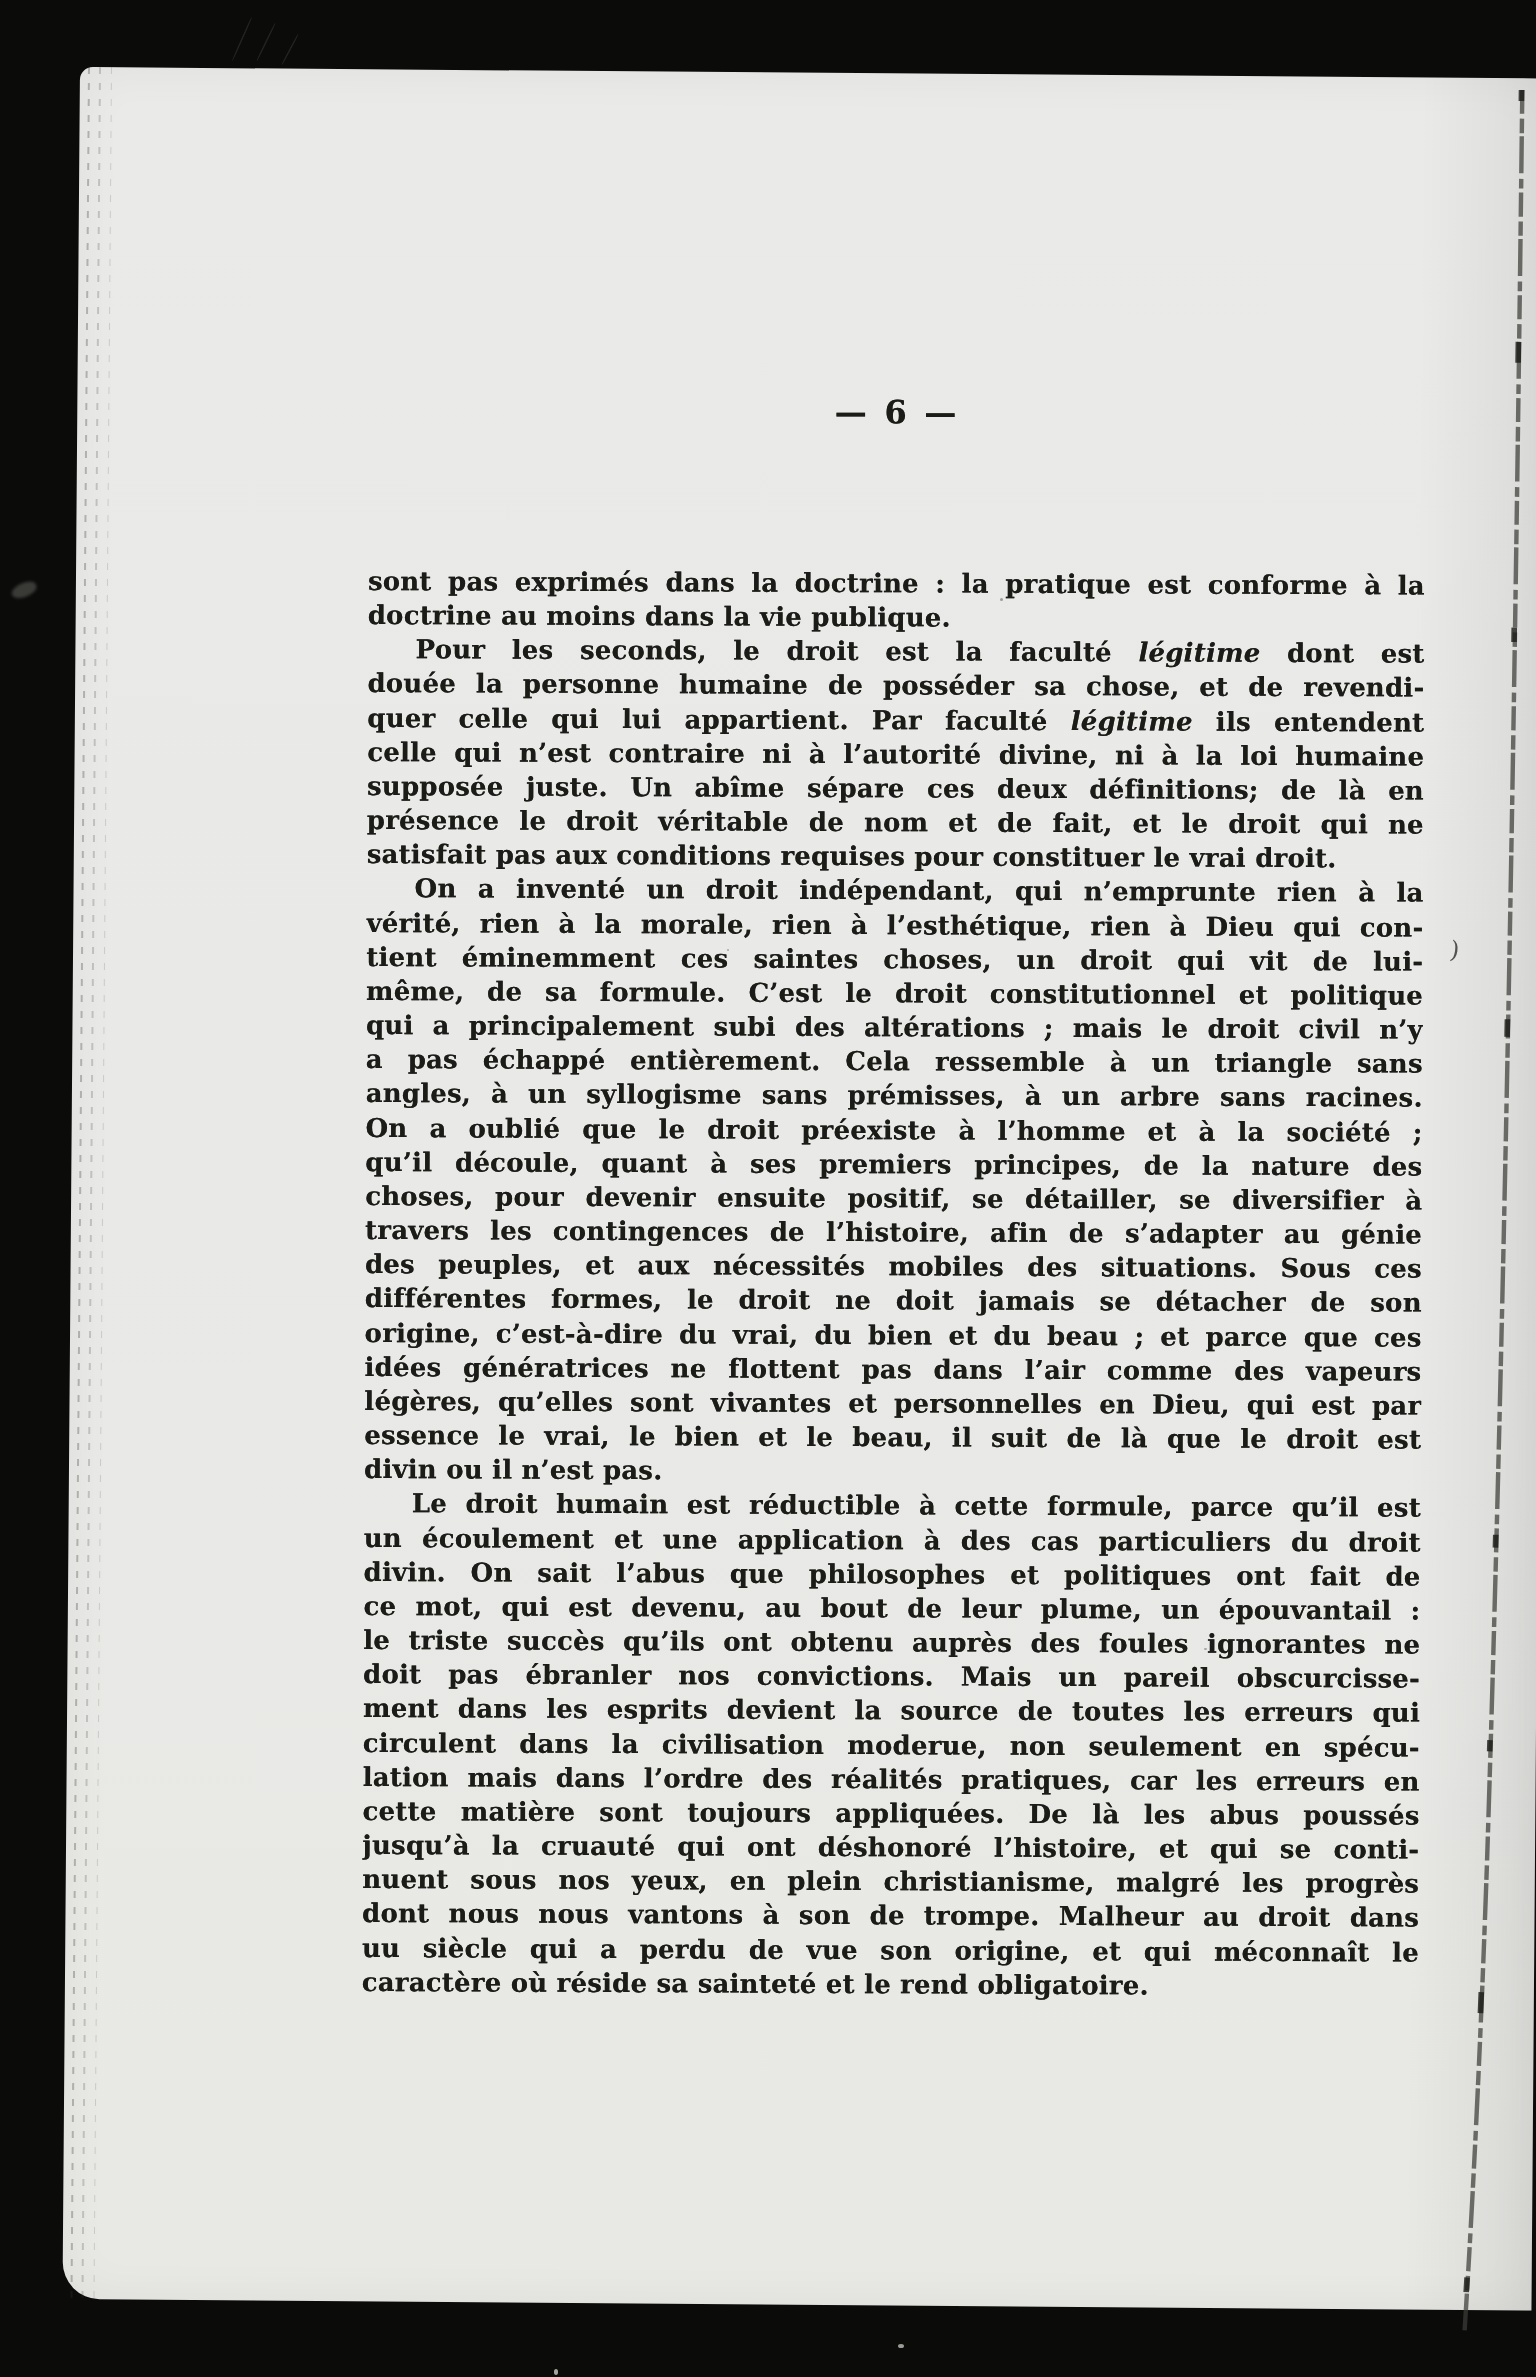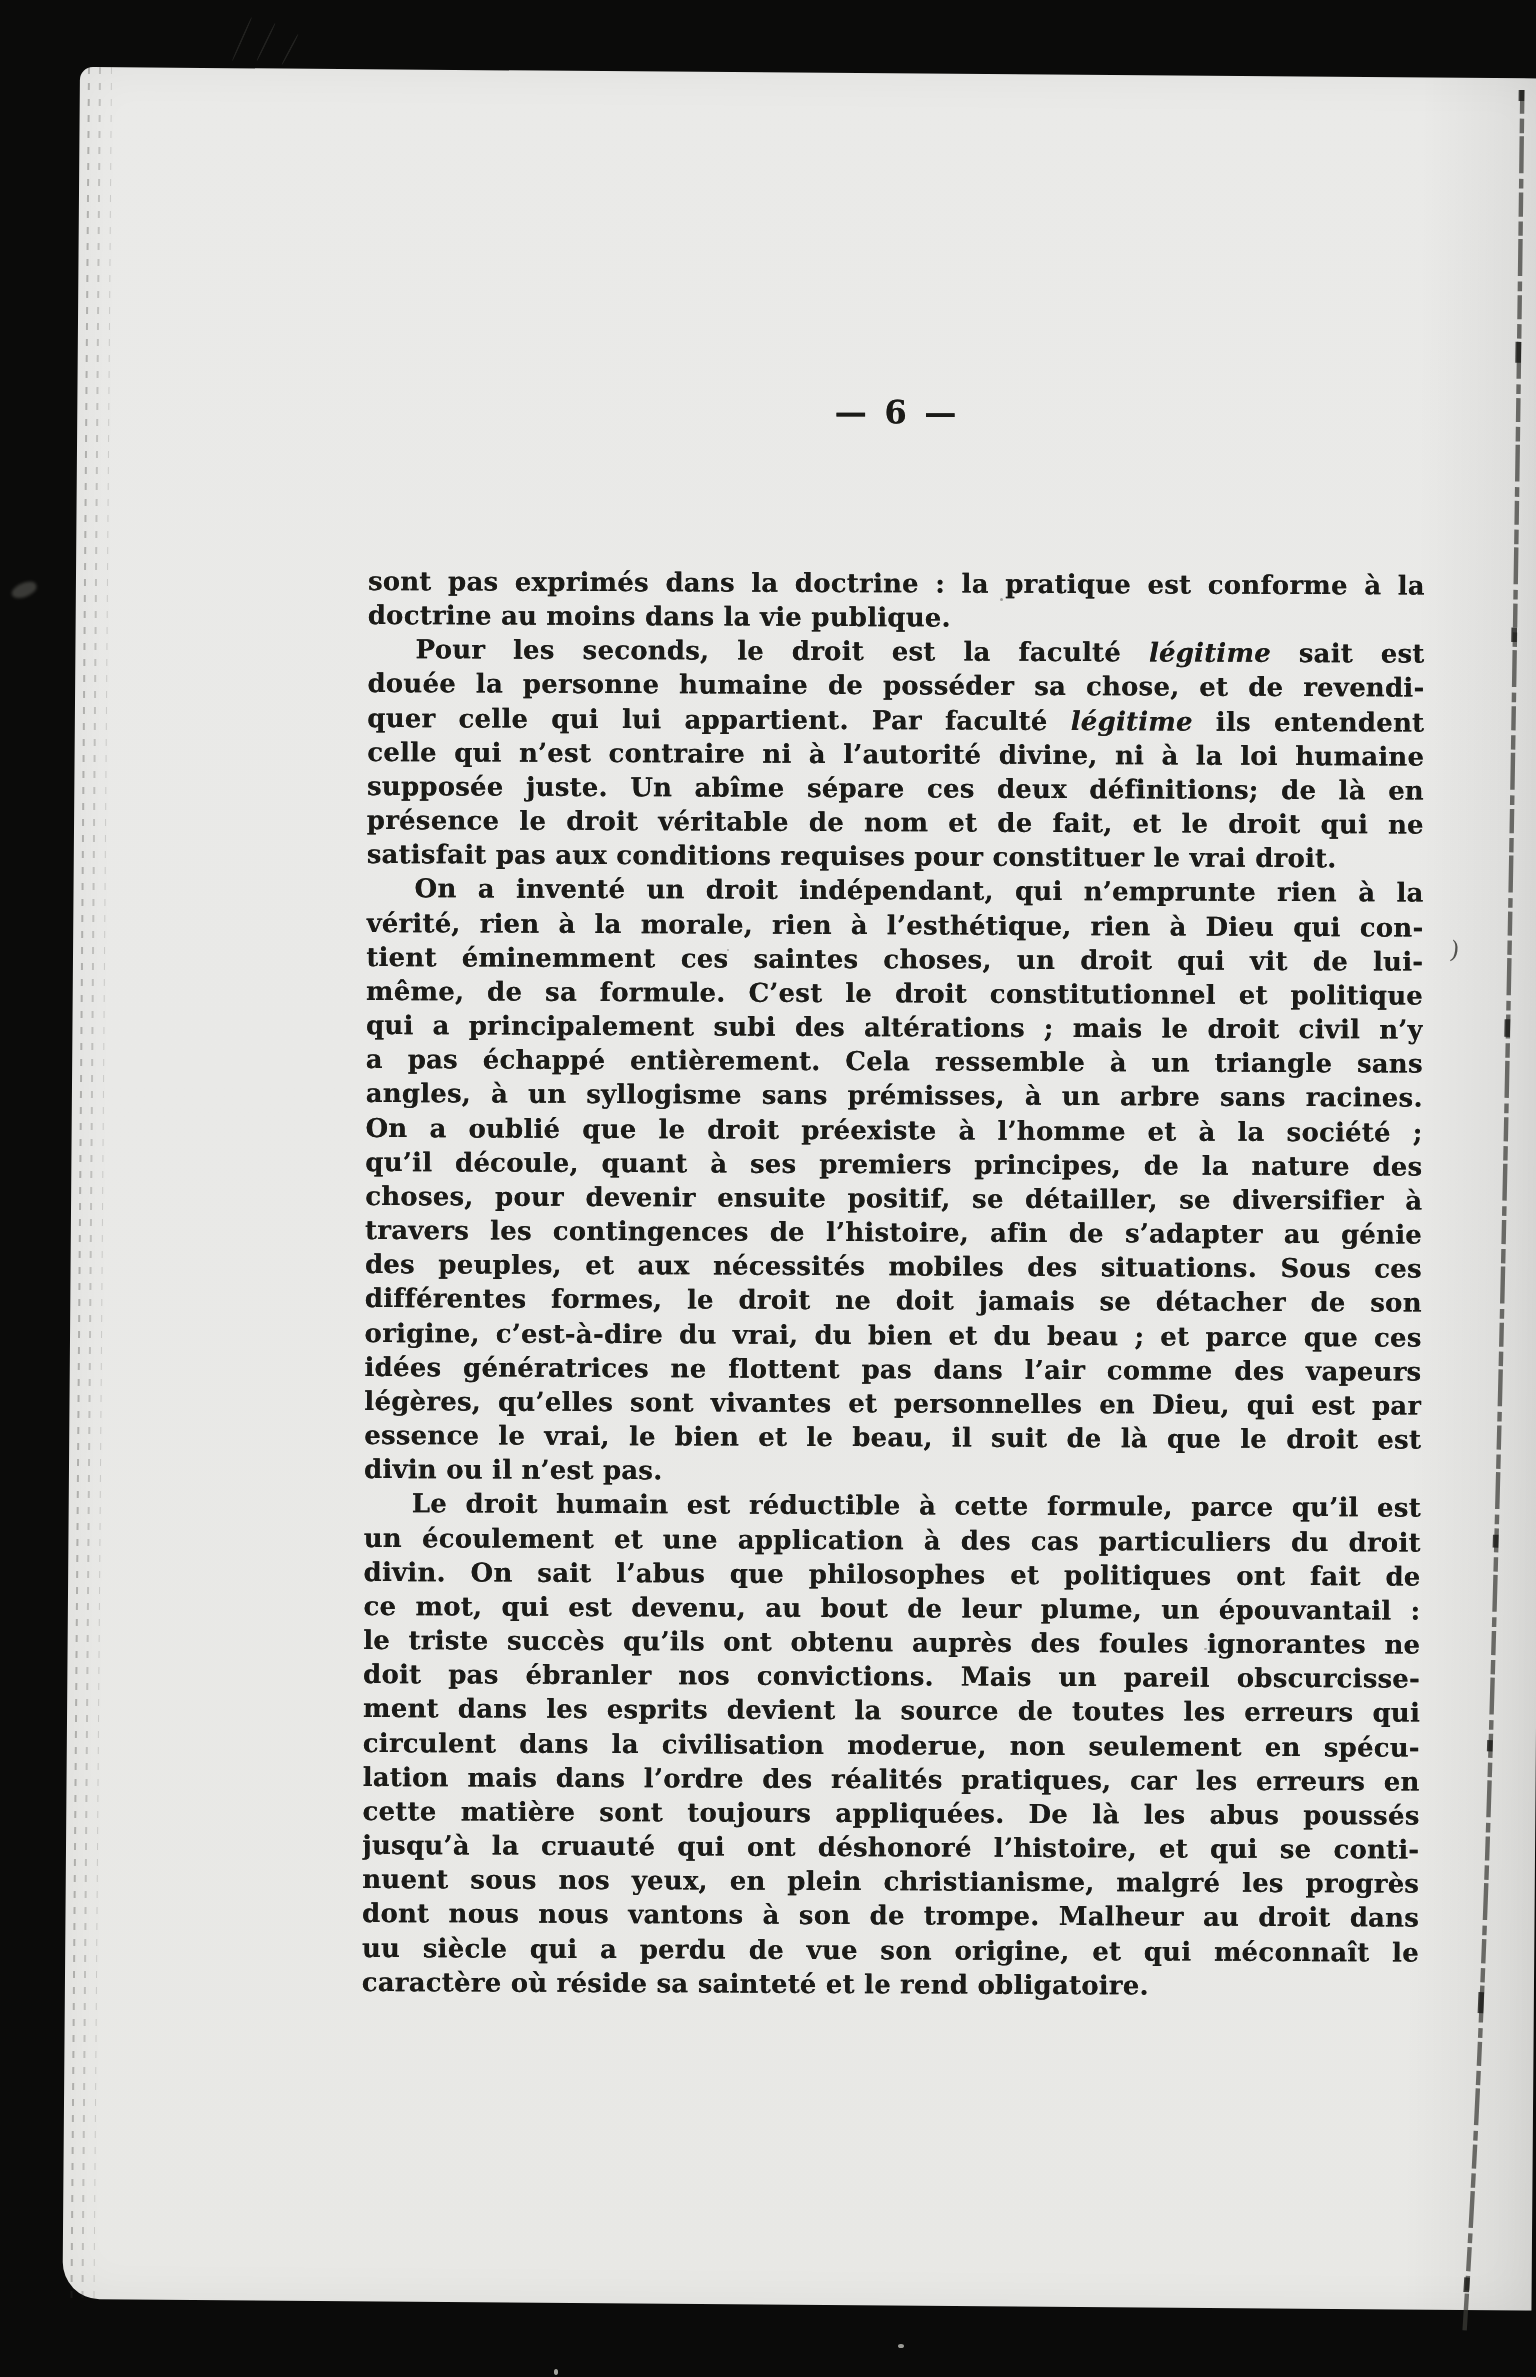--- a/index.html
+++ b/index.html
@@ -103,21 +103,21 @@
   <div class="edge-streak e2"></div>
   <div class="edge-streak e3"></div>
   <div class="right-shade"></div>
 </div>
 
 <div class="text-layer">
   <div class="page-number">— 6 —</div>
 
 <div class="line" style="top: 0px;"><span>sont pas exprimés dans la doctrine : la pratique est conforme à la</span></div>
     <div class="line plast" style="top: 34px;"><span>doctrine au moins dans la vie publique.</span></div>
-    <div class="line ind" style="top: 68px;"><span>Pour les seconds, le droit est la faculté </span><span class="it">légitime</span><span> sait est</span></div>
+    <div class="line ind" style="top: 68px;"><span>Pour les seconds, le droit est la faculté </span><span class="it">légitime</span><span> dont est</span></div>
     <div class="line" style="top: 102px;"><span>douée la personne humaine de posséder sa chose, et de revendi-</span></div>
     <div class="line" style="top: 137px;"><span>quer celle qui lui appartient.  Par faculté </span><span class="it">légitime</span><span> ils entendent</span></div>
     <div class="line" style="top: 171px;"><span>celle qui n’est contraire ni à l’autorité divine, ni à la loi humaine</span></div>
     <div class="line" style="top: 205px;"><span>supposée juste.  Un abîme sépare ces deux définitions; de là en</span></div>
     <div class="line" style="top: 239px;"><span>présence le droit véritable de nom et de fait, et le droit qui ne</span></div>
     <div class="line plast" style="top: 273px;"><span>satisfait pas aux conditions requises pour constituer le vrai droit.</span></div>
     <div class="line ind" style="top: 307px;"><span>On a inventé un droit indépendant, qui n’emprunte rien à la</span></div>
     <div class="line" style="top: 342px;"><span>vérité, rien à la morale, rien à l’esthétique, rien à Dieu qui con-</span></div>
     <div class="line" style="top: 376px;"><span>tient éminemment ces saintes choses, un droit qui vit de lui-</span></div>
     <div class="line" style="top: 410px;"><span>même, de sa formule.  C’est le droit constitutionnel et politique</span></div>

